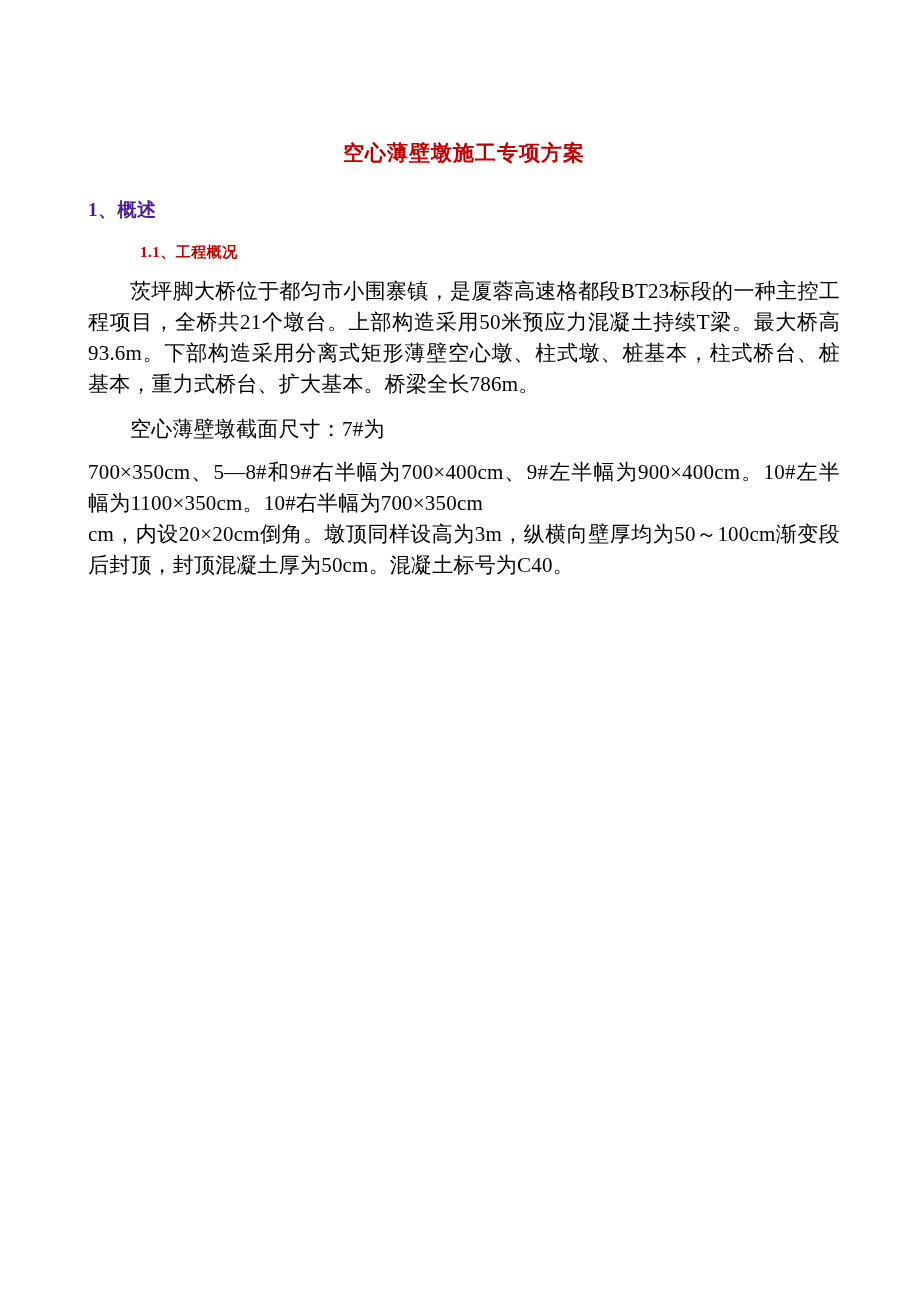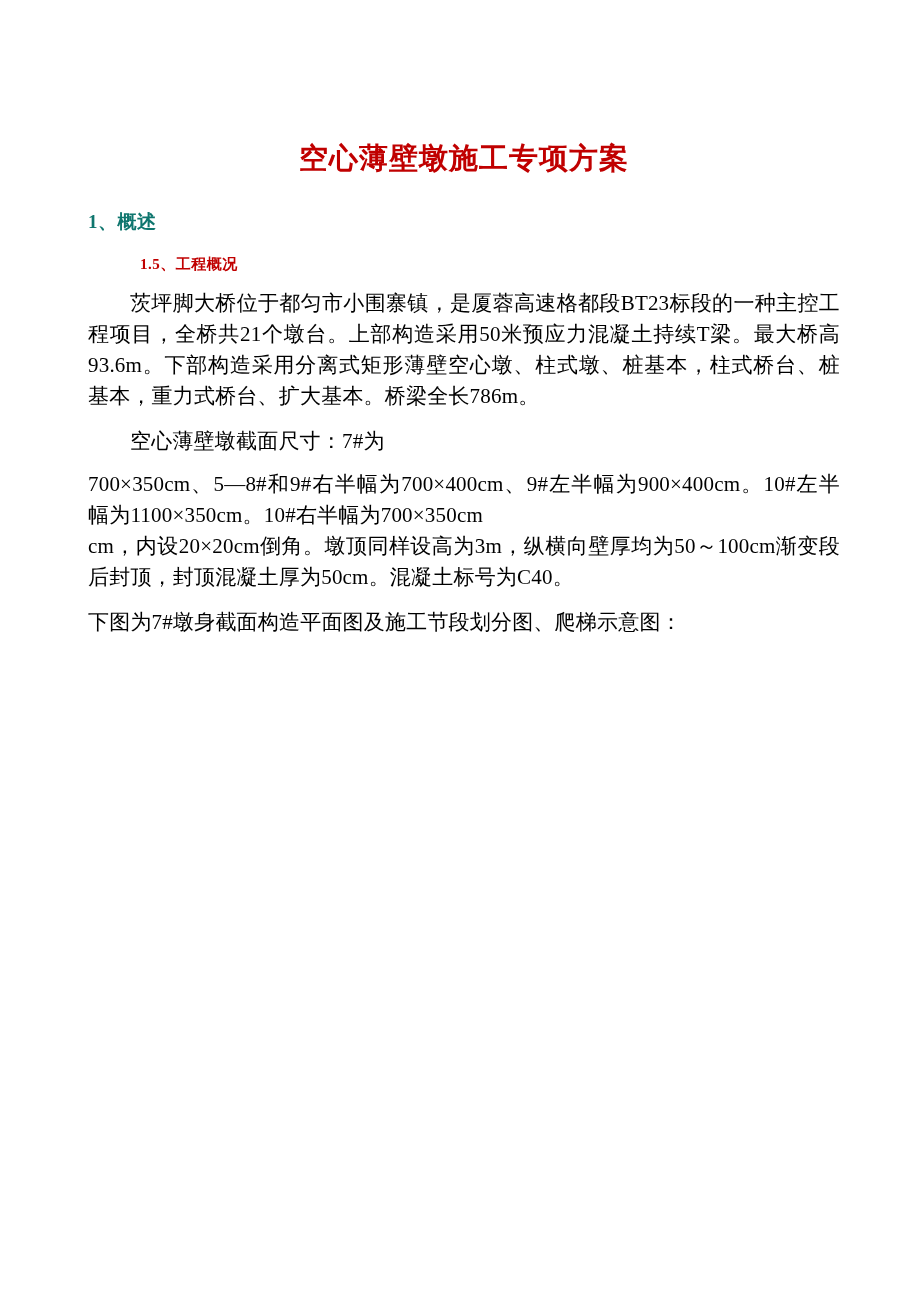--- a/index.html
+++ b/index.html
@@ -25,27 +25,27 @@
   .content {
     position: absolute;
     left: 88px;
     top: 0;
     width: 752px;
   }
   .doc-title {
     text-align: center;
     color: #c00000;
     font-weight: bold;
-    font-size: 29px;
+    font-size: 21px;
     font-family: "Liberation Serif", "DejaVu Serif", serif;
     margin-top: 139px;
     letter-spacing: 1px;
   }
   .h1 {
-    color: #0f766e;
+    color: #4c1d95;
     font-weight: bold;
     font-size: 19px;
     margin-top: 30px;
     margin-left: 0px;
     letter-spacing: 0.5px;
   }
   .h2 {
     color: #c00000;
     font-weight: bold;
     font-size: 15px;
@@ -76,30 +76,29 @@
 </head>
 <body>
 
 <div class="page">
   <div class="content">
 
     <div class="doc-title">空心薄壁墩施工专项方案</div>
 
     <div class="h1">1、概述</div>
 
-    <div class="h2">1.5、工程概况</div>
+    <div class="h2">1.1、工程概况</div>
 
     <div class="para">茨坪脚大桥位于都匀市小围寨镇，是厦蓉高速格都段BT23标段的一种主控工程项目，全桥共21个墩台。上部构造采用50米预应力混凝土持续T梁。最大桥高93.6m。下部构造采用分离式矩形薄壁空心墩、柱式墩、桩基本，柱式桥台、桩基本，重力式桥台、扩大基本。桥梁全长786m。</div>
 
     <div class="para">
       <span>空心薄壁墩截面尺寸：7#为</span><span class="spacer-line"></span>
     </div>
 
     <div class="para no-indent para-tight" style="margin-top:12px;">700×350cm、5—8#和9#右半幅为700×400cm、9#左半幅为900×400cm。10#左半幅为1100×350cm。10#右半幅为700×350cm</div>
 
 
 
     <div class="para no-indent para-tight" style="margin-top:0;">cm，内设20×20cm倒角。墩顶同样设高为3m，纵横向壁厚均为50～100cm渐变段后封顶，封顶混凝土厚为50cm。混凝土标号为C40。</div>
 
-    <div class="para no-indent">下图为7#墩身截面构造平面图及施工节段划分图、爬梯示意图：</div>
 
   </div>
 </div>
 
 </body></html>

